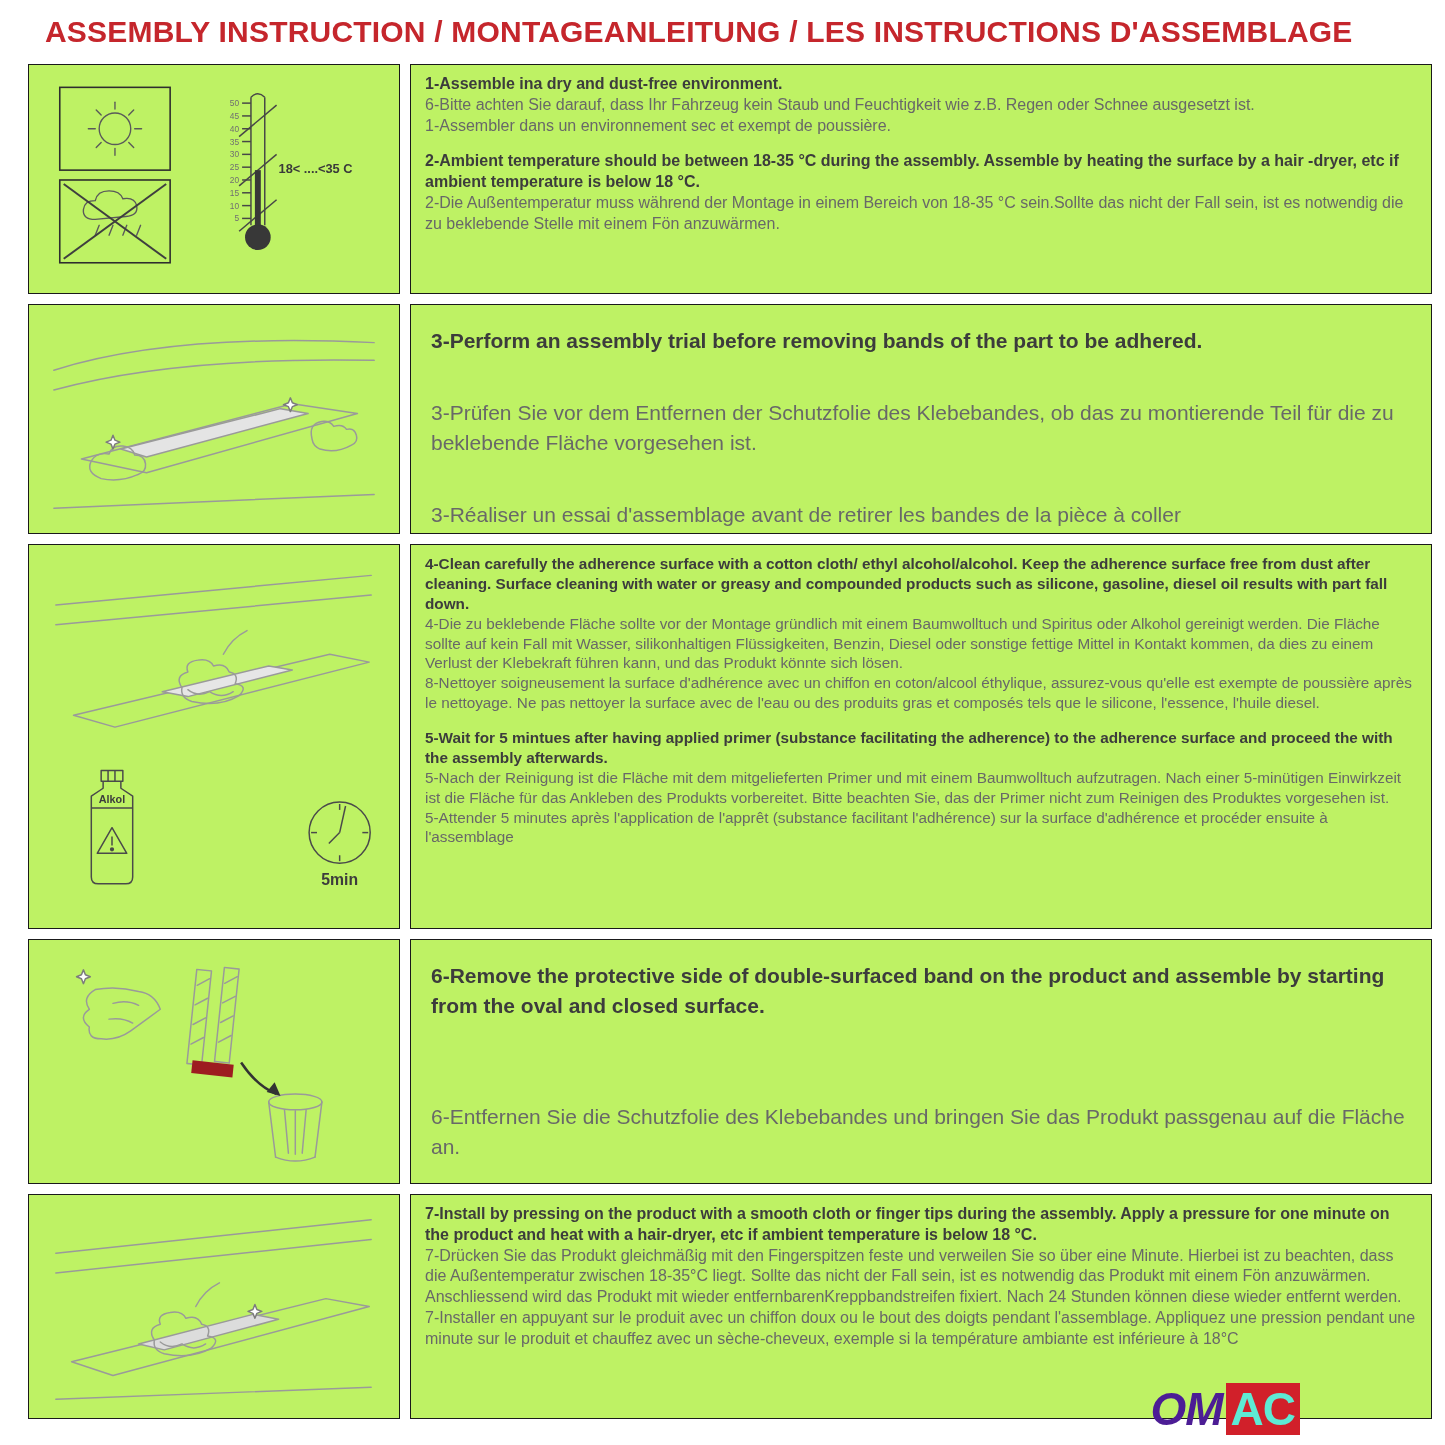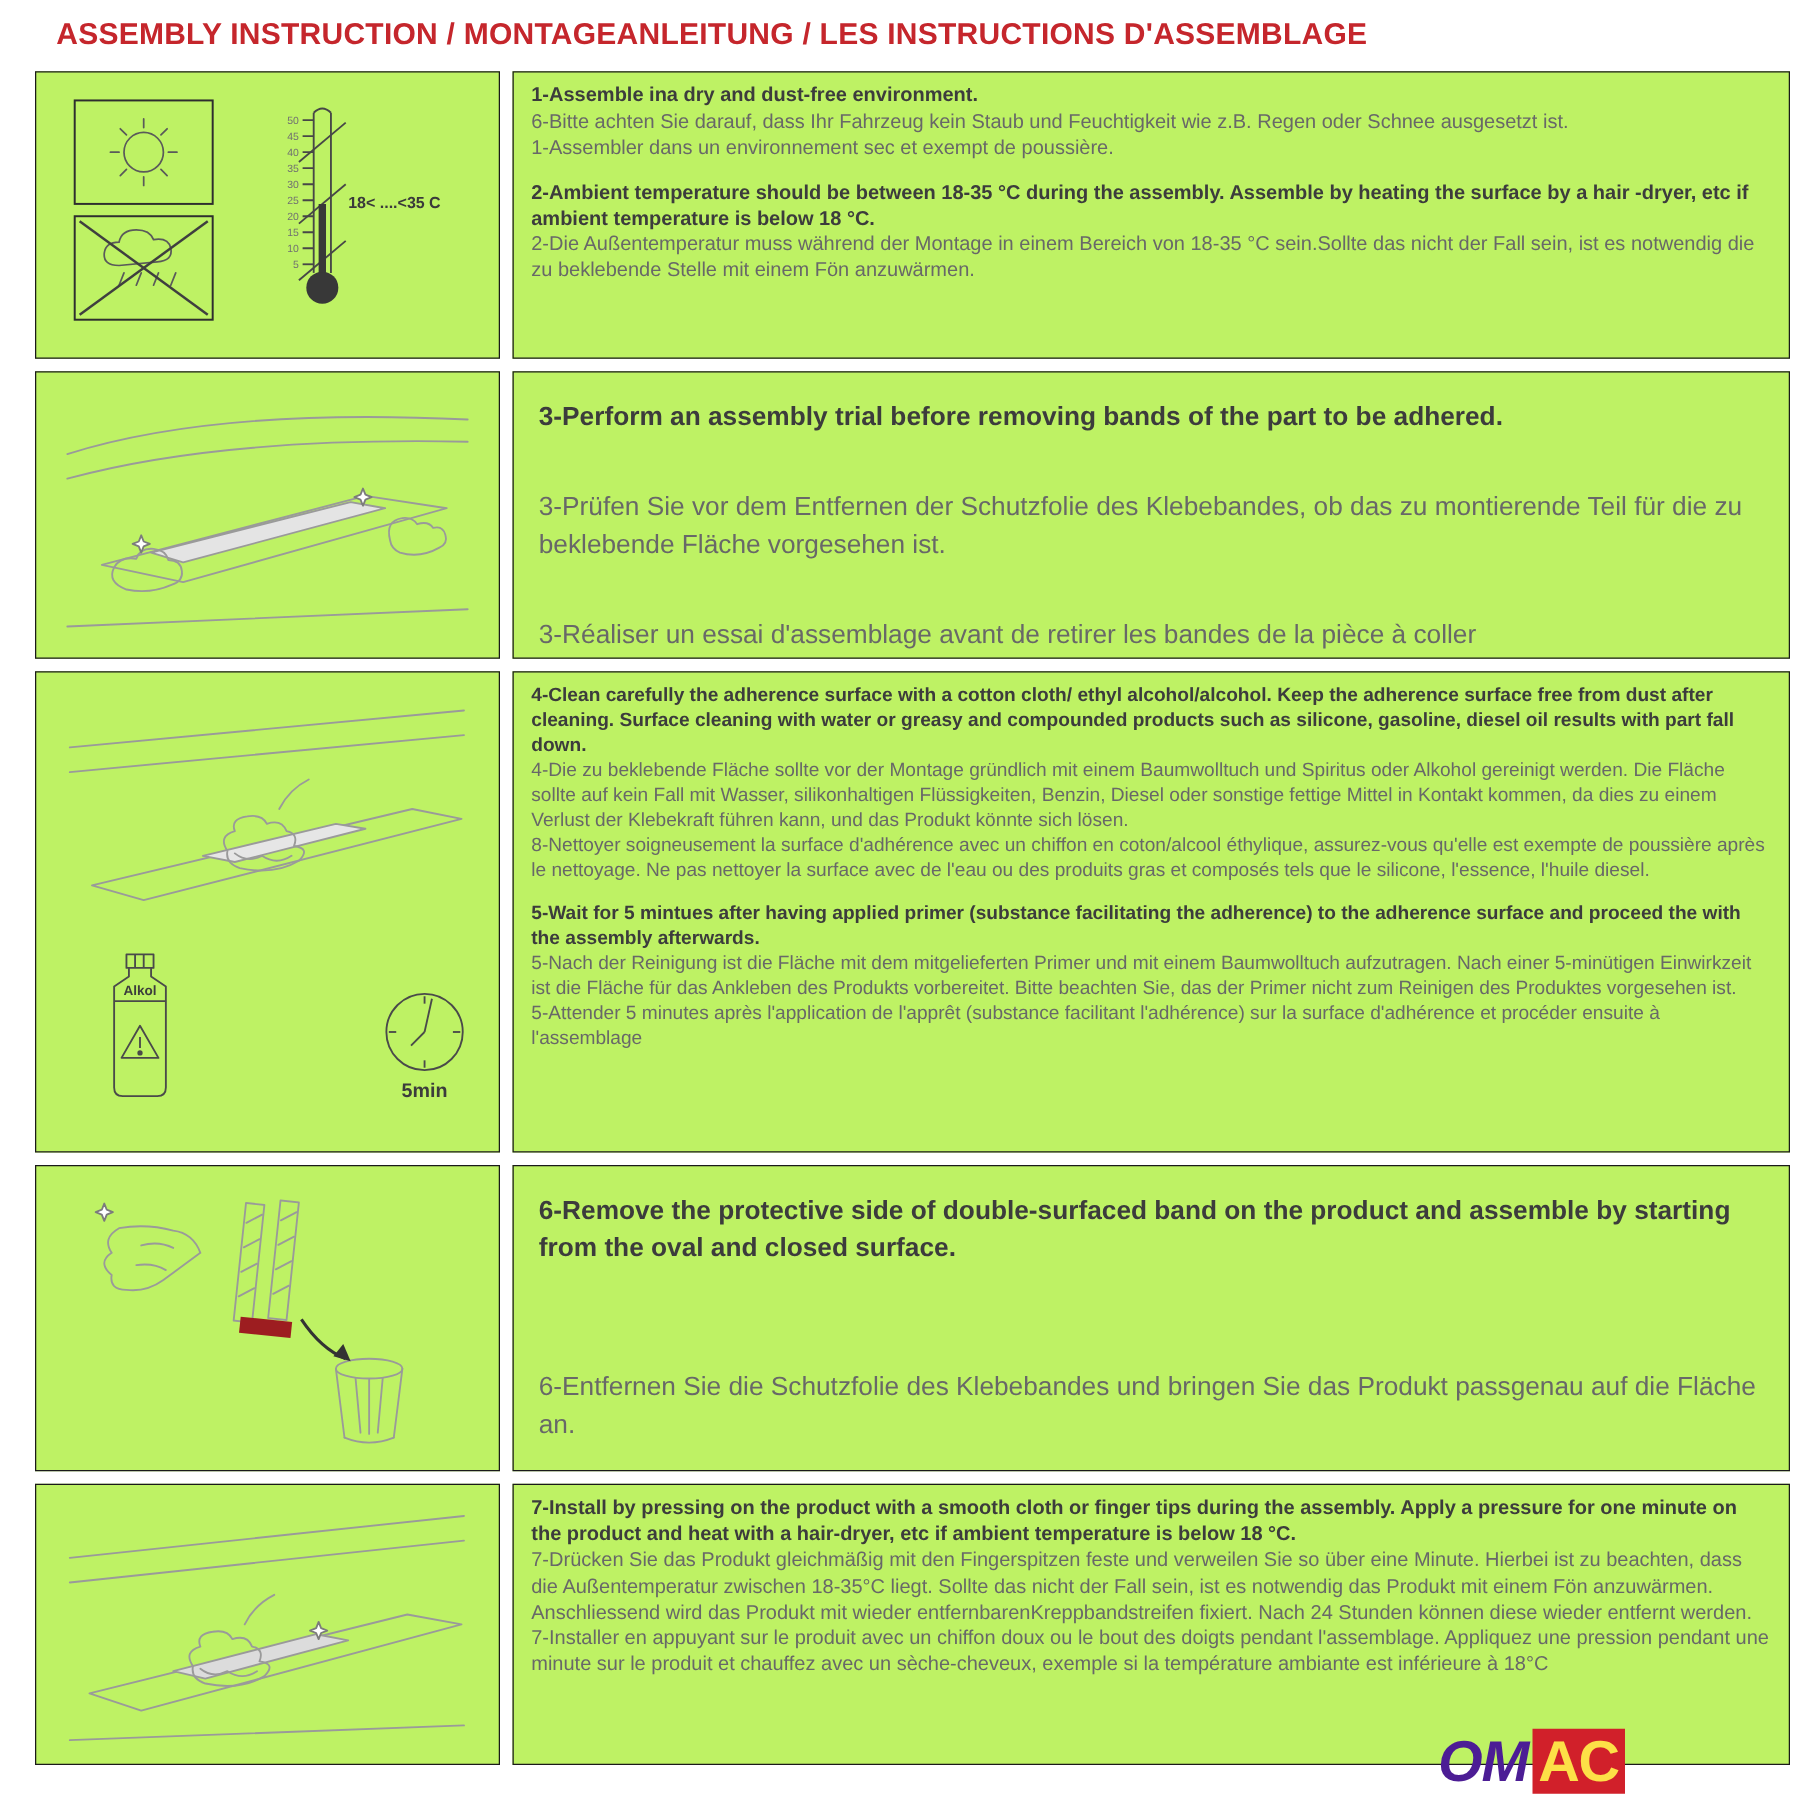--- a/index.html
+++ b/index.html
@@ -1,21 +1,21 @@
 <!DOCTYPE html>
 <html><head>
 <meta charset="utf-8">
 <style>
   html,body{margin:0;padding:0;}
   body{
     width:1445px;height:1445px;position:relative;background:#ffffff;
     font-family:"Liberation Sans",sans-serif;overflow:hidden;color:#636363;
   }
   .title{
-    color:#c5262c;font-weight:800;font-size:24px;line-height:1.1;
+    color:#c5262c;font-weight:800;font-size:30px;line-height:1.1;
     padding:15px 30px 0 45px;letter-spacing:0.2px;white-space:nowrap;
   }
   .grid{
     display:grid;grid-template-columns:372px 1fr;
     grid-template-rows:230px 230px 385px 245px 225px;
     gap:10px;margin:16px 13px 0 28px;
   }
   .box{border:1.6px solid #1a1a1a;background:#bef264;overflow:hidden;box-sizing:border-box;}
   .ill{display:flex;align-items:center;justify-content:center;padding:3px;}
   .txt{padding:9px 14px;}
@@ -24,21 +24,21 @@
   .de,.fr{color:#686868;font-weight:400;}
   .small{font-size:16px;line-height:1.3;}
   .smaller{font-size:15.3px;line-height:1.3;}
   .big{display:flex;flex-direction:column;justify-content:space-between;font-size:21px;line-height:1.43;padding:0 20px;}
   .gap{height:15px;}
   .logo{
     position:absolute;right:145px;bottom:10px;display:flex;align-items:stretch;
     font-weight:800;font-size:46px;line-height:1;letter-spacing:-1px;
   }
   .logo-om{color:#4c1d95;padding:3px 1px 3px 0;font-style:italic;}
-  .logo-ac{color:#fde047;background:#d1202a;padding:3px 5px;margin-left:2px;}
+  .logo-ac{color:#5eead4;background:#d1202a;padding:3px 5px;margin-left:2px;}
   svg{display:block;}
 </style>
 </head>
 <body>
 
 <div class="title">ASSEMBLY INSTRUCTION / MONTAGEANLEITUNG / LES INSTRUCTIONS D'ASSEMBLAGE</div>
 
 <div class="grid">
 
   <div class="box ill">

